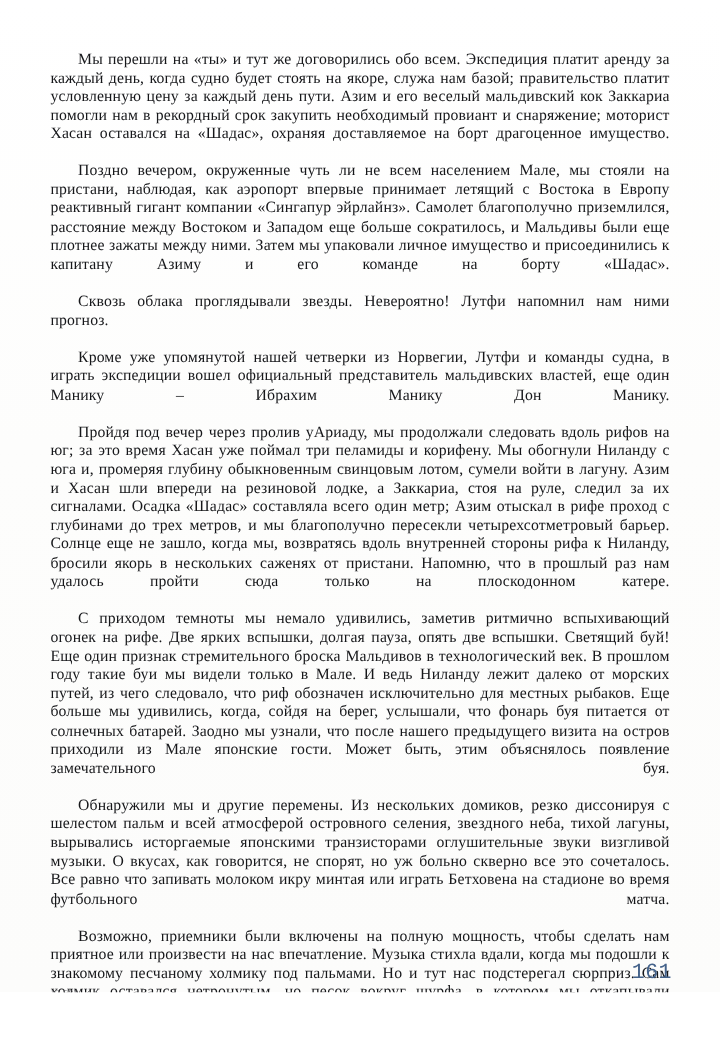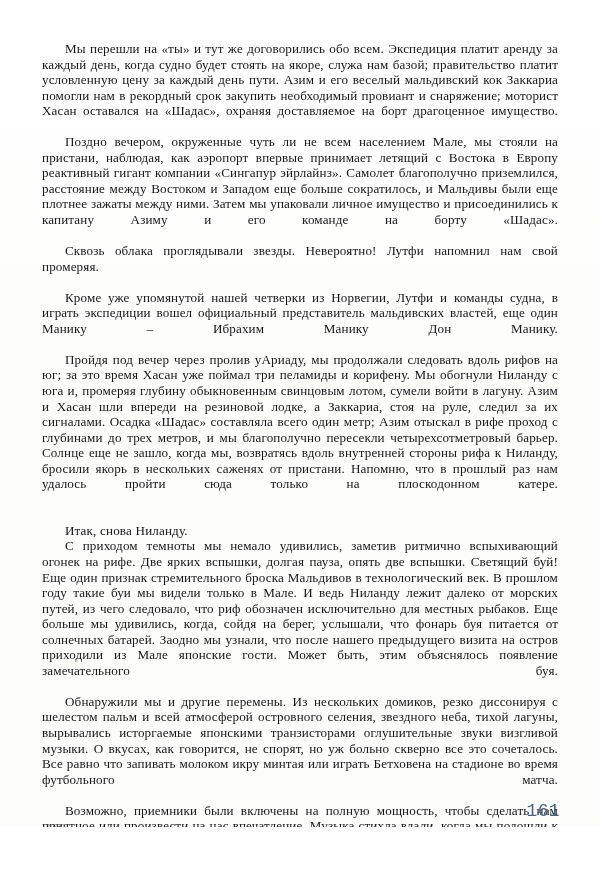--- a/index.html
+++ b/index.html
@@ -86,24 +86,23 @@
   }
 </style>
 </head>
 <body>
 
 <div class="page">
 
   <div class="text-column">
     <p class="para">Мы перешли на «ты» и тут же договорились обо всем. Экспедиция платит аренду за каждый день, когда судно будет стоять на якоре, служа нам базой; правительство платит условленную цену за каждый день пути. Азим и его веселый мальдивский кок Заккариа помогли нам в рекордный срок закупить необходимый провиант и снаряжение; моторист Хасан оставался на «Шадас», охраняя доставляемое на борт драгоценное имущество.</p>
     <p class="para">Поздно вечером, окруженные чуть ли не всем населением Мале, мы стояли на пристани, наблюдая, как аэропорт впервые принимает летящий с Востока в Европу реактивный гигант компании «Сингапур эйрлайнз». Самолет благополучно приземлился, расстояние между Востоком и Западом еще больше сократилось, и Мальдивы были еще плотнее зажаты между ними. Затем мы упаковали личное имущество и присоединились к капитану Азиму и его команде на борту «Шадас».</p>
-    <p class="para">Сквозь облака проглядывали звезды. Невероятно! Лутфи напомнил нам свой промеряя.</p>
+    <p class="para">Сквозь облака проглядывали звезды. Невероятно! Лутфи напомнил нам ними прогноз.</p>
     <p class="para">Кроме уже упомянутой нашей четверки из Норвегии, Лутфи и команды судна, в играть экспедиции вошел официальный представитель мальдивских властей, еще один Манику – Ибрахим Манику Дон Манику.</p>
     <p class="para">Пройдя под вечер через пролив уАриаду, мы продолжали следовать вдоль рифов на юг; за это время Хасан уже поймал три пеламиды и корифену. Мы обогнули Ниланду с юга и, промеряя глубину обыкновенным свинцовым лотом, сумели войти в лагуну. Азим и Хасан шли впереди на резиновой лодке, а Заккариа, стоя на руле, следил за их сигналами. Осадка «Шадас» составляла всего один метр; Азим отыскал в рифе проход с глубинами до трех метров, и мы благополучно пересекли четырехсотметровый барьер. Солнце еще не зашло, когда мы, возвратясь вдоль внутренней стороны рифа к Ниланду, бросили якорь в нескольких саженях от пристани. Напомню, что в прошлый раз нам удалось пройти сюда только на плоскодонном катере.</p>
-    <p class="para gap-before short-line">Итак, снова Ниланду.</p>
     <p class="para">С приходом темноты мы немало удивились, заметив ритмично вспыхивающий огонек на рифе. Две ярких вспышки, долгая пауза, опять две вспышки. Светящий буй! Еще один признак стремительного броска Мальдивов в технологический век. В прошлом году такие буи мы видели только в Мале. И ведь Ниланду лежит далеко от морских путей, из чего следовало, что риф обозначен исключительно для местных рыбаков. Еще больше мы удивились, когда, сойдя на берег, услышали, что фонарь буя питается от солнечных батарей. Заодно мы узнали, что после нашего предыдущего визита на остров приходили из Мале японские гости. Может быть, этим объяснялось появление замечательного буя.</p>
     <p class="para">Обнаружили мы и другие перемены. Из нескольких домиков, резко диссонируя с шелестом пальм и всей атмосферой островного селения, звездного неба, тихой лагуны, вырывались исторгаемые японскими транзисторами оглушительные звуки визгливой музыки. О вкусах, как говорится, не спорят, но уж больно скверно все это сочеталось. Все равно что запивать молоком икру минтая или играть Бетховена на стадионе во время футбольного матча.</p>
     <p class="para">Возможно, приемники были включены на полную мощность, чтобы сделать нам приятное или произвести на нас впечатление. Музыка стихла вдали, когда мы подошли к знакомому песчаному холмику под пальмами. Но и тут нас подстерегал сюрприз. Сам холмик оставался нетронутым, но песок вокруг шурфа, в котором мы откапывали фаллоидные камни, был основательно изрыт.</p>
   </div>
 
   <div class="page-number">161</div>
   <div class="signature-mark">12 682</div>
 
 </div>
 

